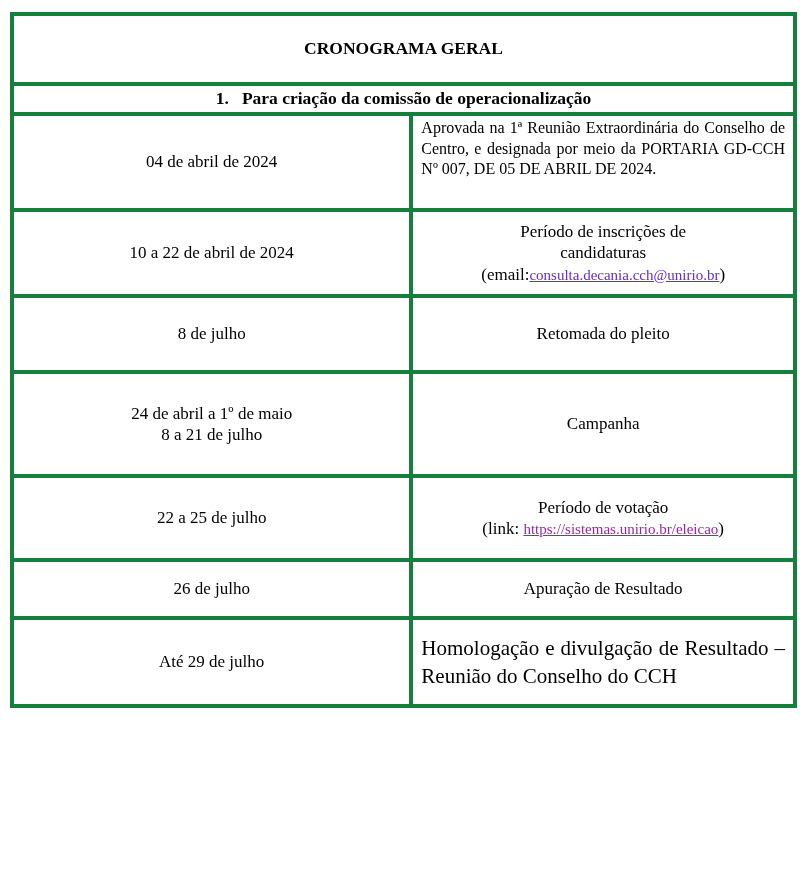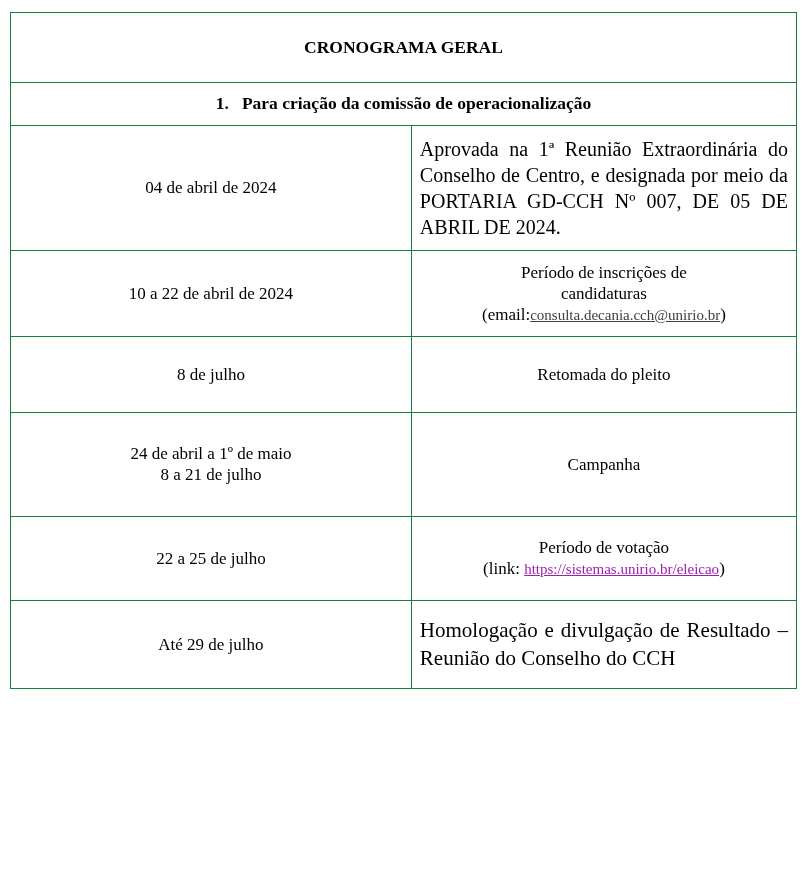--- a/index.html
+++ b/index.html
@@ -19,22 +19,22 @@
     padding: 12px 9px 8px 10px;
     background: #ffffff;
   }
   table.schedule {
     border-collapse: collapse;
     width: 100%;
     table-layout: fixed;
     border: 1px solid #000;
   }
   .schedule td {
-    border: 1px solid #15803d;
-    padding: 10px 8px;
+    border: 4px solid #15803d;
+    padding: 2px 8px;
     font-size: 17px;
     line-height: 1.25;
     text-align: center;
     vertical-align: middle;
     box-sizing: border-box;
     overflow: hidden;
   }
   td.title-cell {
     font-weight: bold;
     font-size: 17.5px;
@@ -43,21 +43,21 @@
     font-weight: bold;
     font-size: 17.5px;
   }
   td.section-cell.tall {
     vertical-align: top;
     padding-top: 3px;
   }
   td.justify-top {
     text-align: justify;
     vertical-align: top;
-    font-size: 20px;
+    font-size: 16px;
     line-height: 1.3;
   }
   td.justify-mid {
     text-align: justify;
     vertical-align: middle;
     font-size: 21px;
     line-height: 1.35;
   }
   a.doclink {
     color: #0563C1;
@@ -90,21 +90,21 @@
         <td>04 de abril de 2024</td>
         <td class="justify-top">Aprovada na 1ª Reunião Extraordinária do Conselho de Centro, e designada por meio da PORTARIA GD-CCH Nº 007, DE 05 DE ABRIL DE 2024.</td>
       </tr>
 
 
       <tr style="height:86px">
         <td>10 a 22 de abril de 2024</td>
         <td>
           <span class="line">Período de inscrições de</span>
           <span class="line">candidaturas</span>
-          <span class="line"><span>(email:</span><a class="doclink" style="color: #404040;">consulta.decania.cch@unirio.br</a><span>)</span></span>
+          <span class="line"><span>(email:</span><a class="doclink" style="color: #6d28d9;">consulta.decania.cch@unirio.br</a><span>)</span></span>
         </td>
       </tr>
 
       <tr style="height:76px">
         <td>8 de julho</td>
         <td>Retomada do pleito</td>
       </tr>
 
       <tr style="height:104px">
         <td>
@@ -116,20 +116,24 @@
 
 
       <tr style="height:84px">
         <td>22 a 25 de julho</td>
         <td>
           <span class="line">Período de votação</span>
           <span class="line"><span>(link: </span><a class="doclink" style="color: #a21caf;">https://sistemas.unirio.br/eleicao</a><span>)</span></span>
         </td>
       </tr>
 
+      <tr style="height:58px">
+        <td>26 de julho</td>
+        <td>Apuração de Resultado</td>
+      </tr>
 
       <tr style="height:88px">
         <td>Até 29 de julho</td>
         <td class="justify-mid">Homologação e divulgação de Resultado – Reunião do Conselho do CCH</td>
       </tr>
 
     </tbody>
   </table>
 </div>
 

